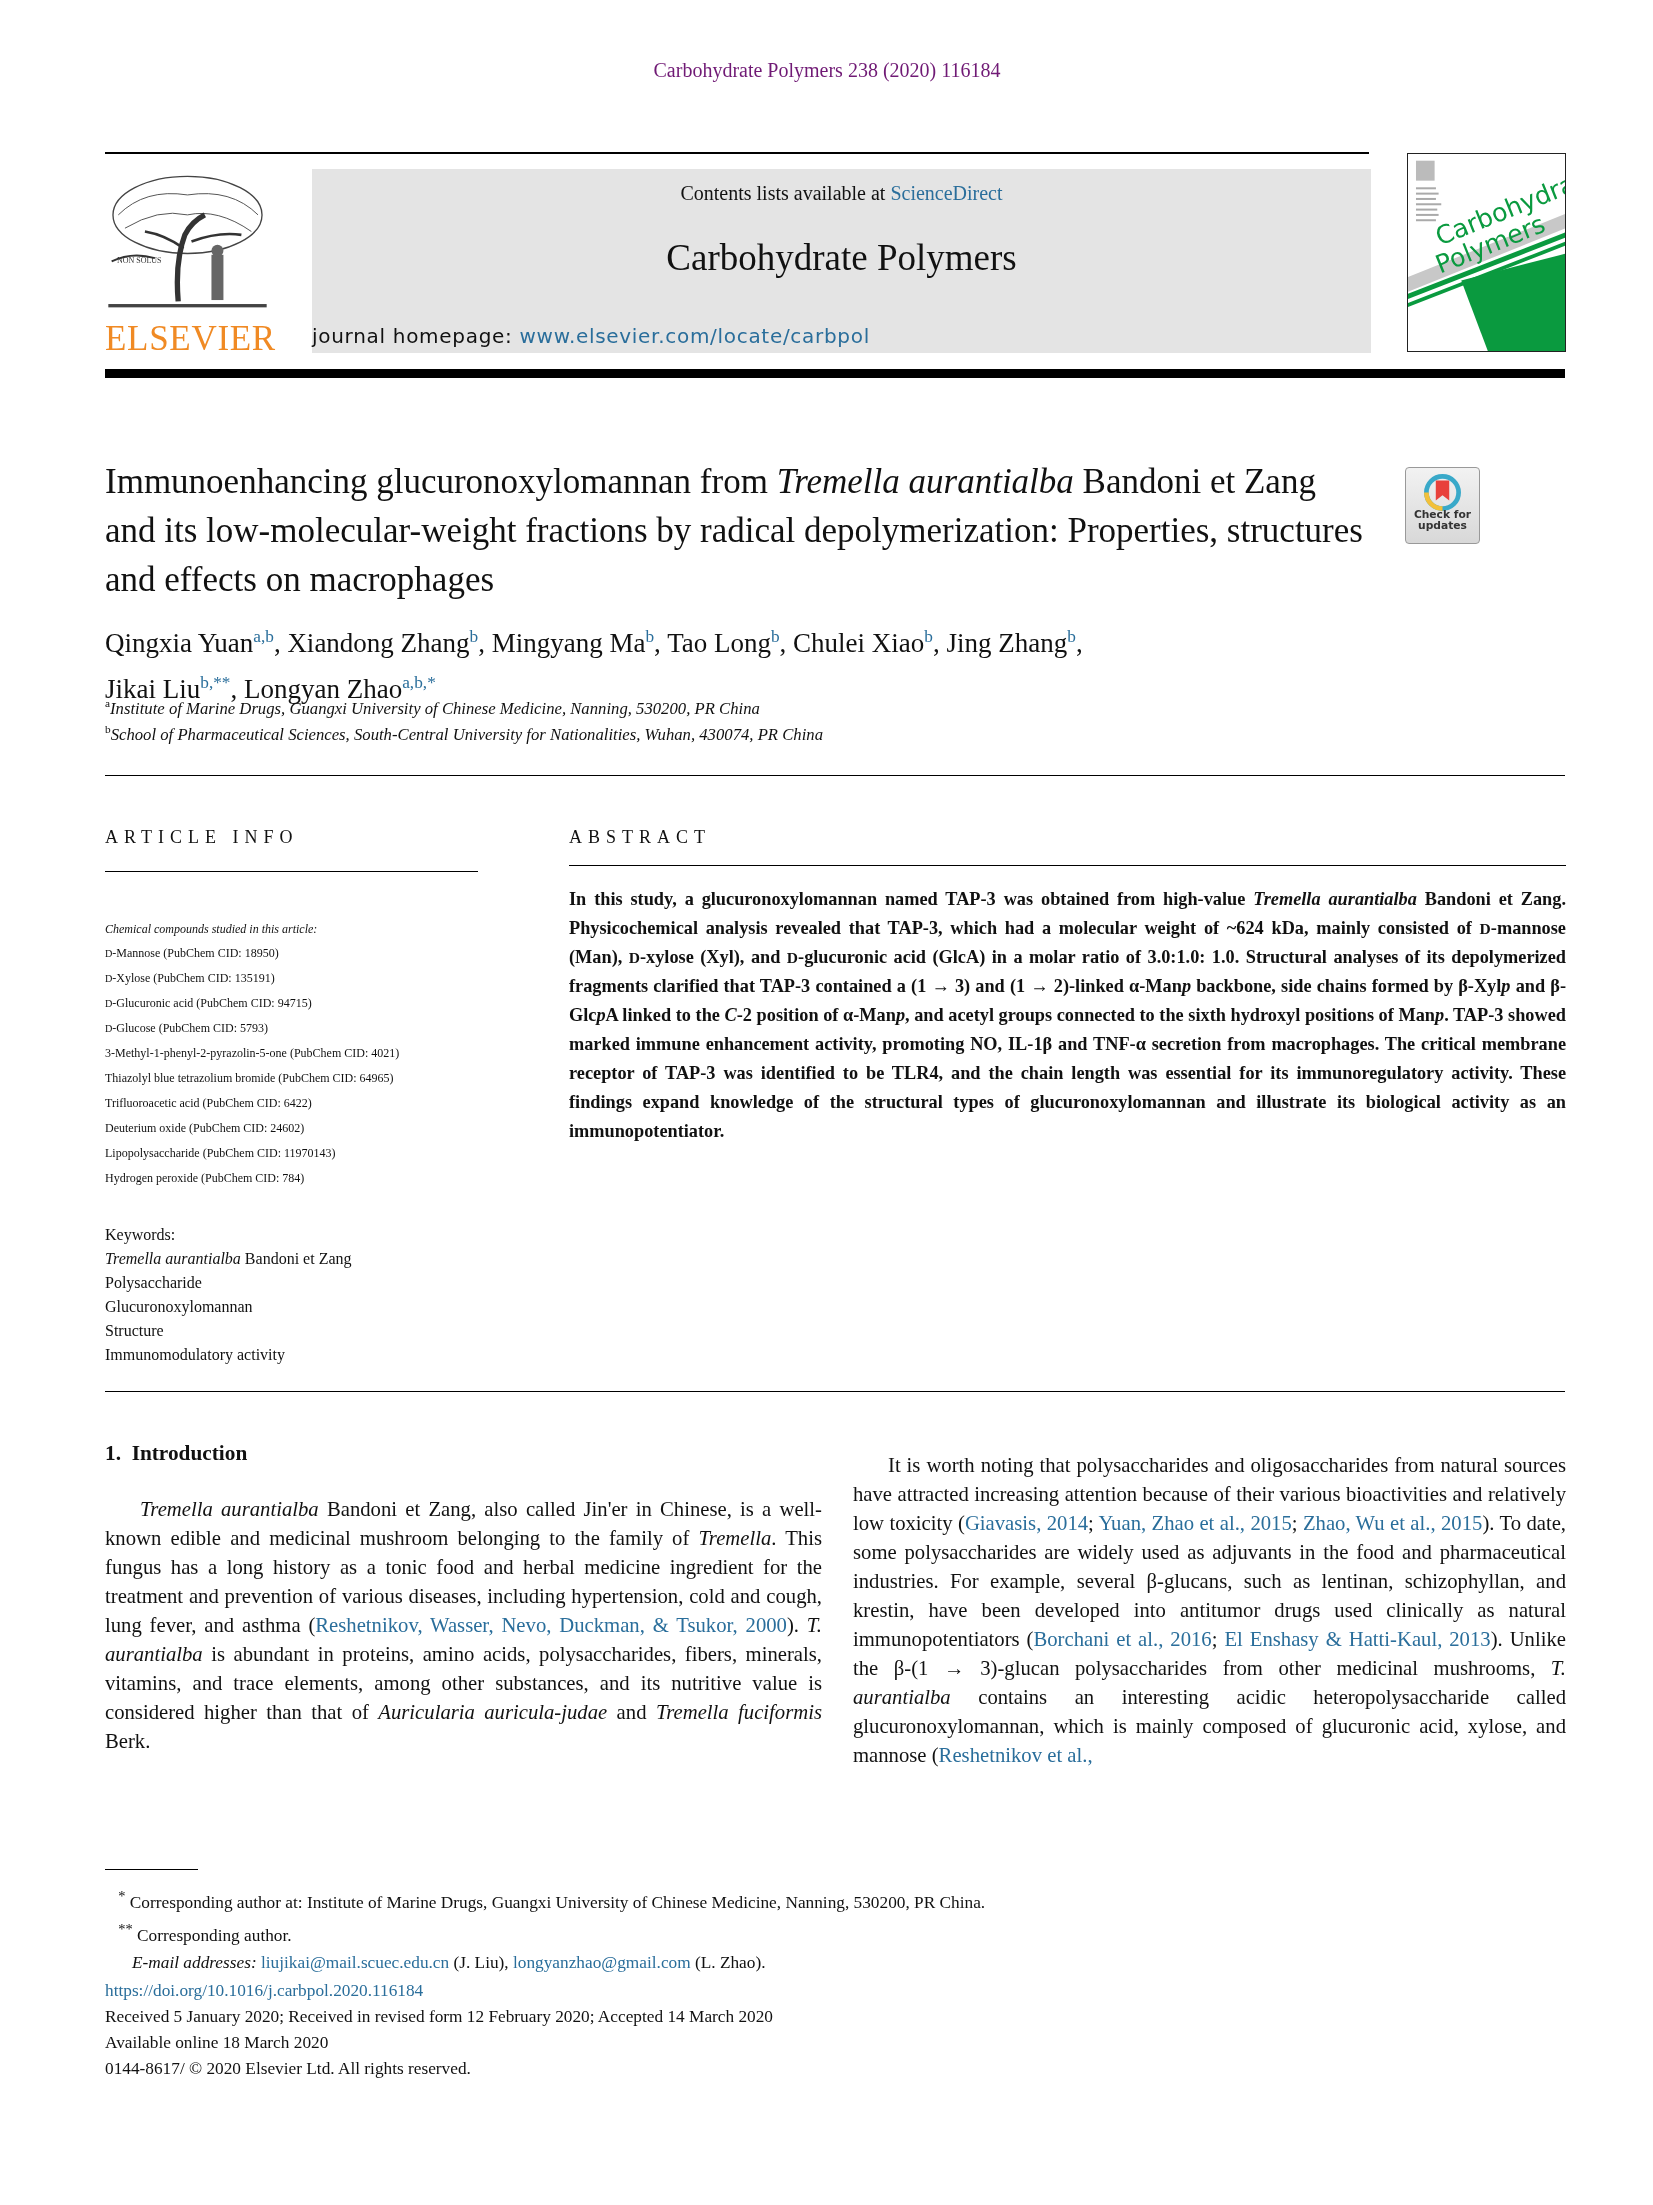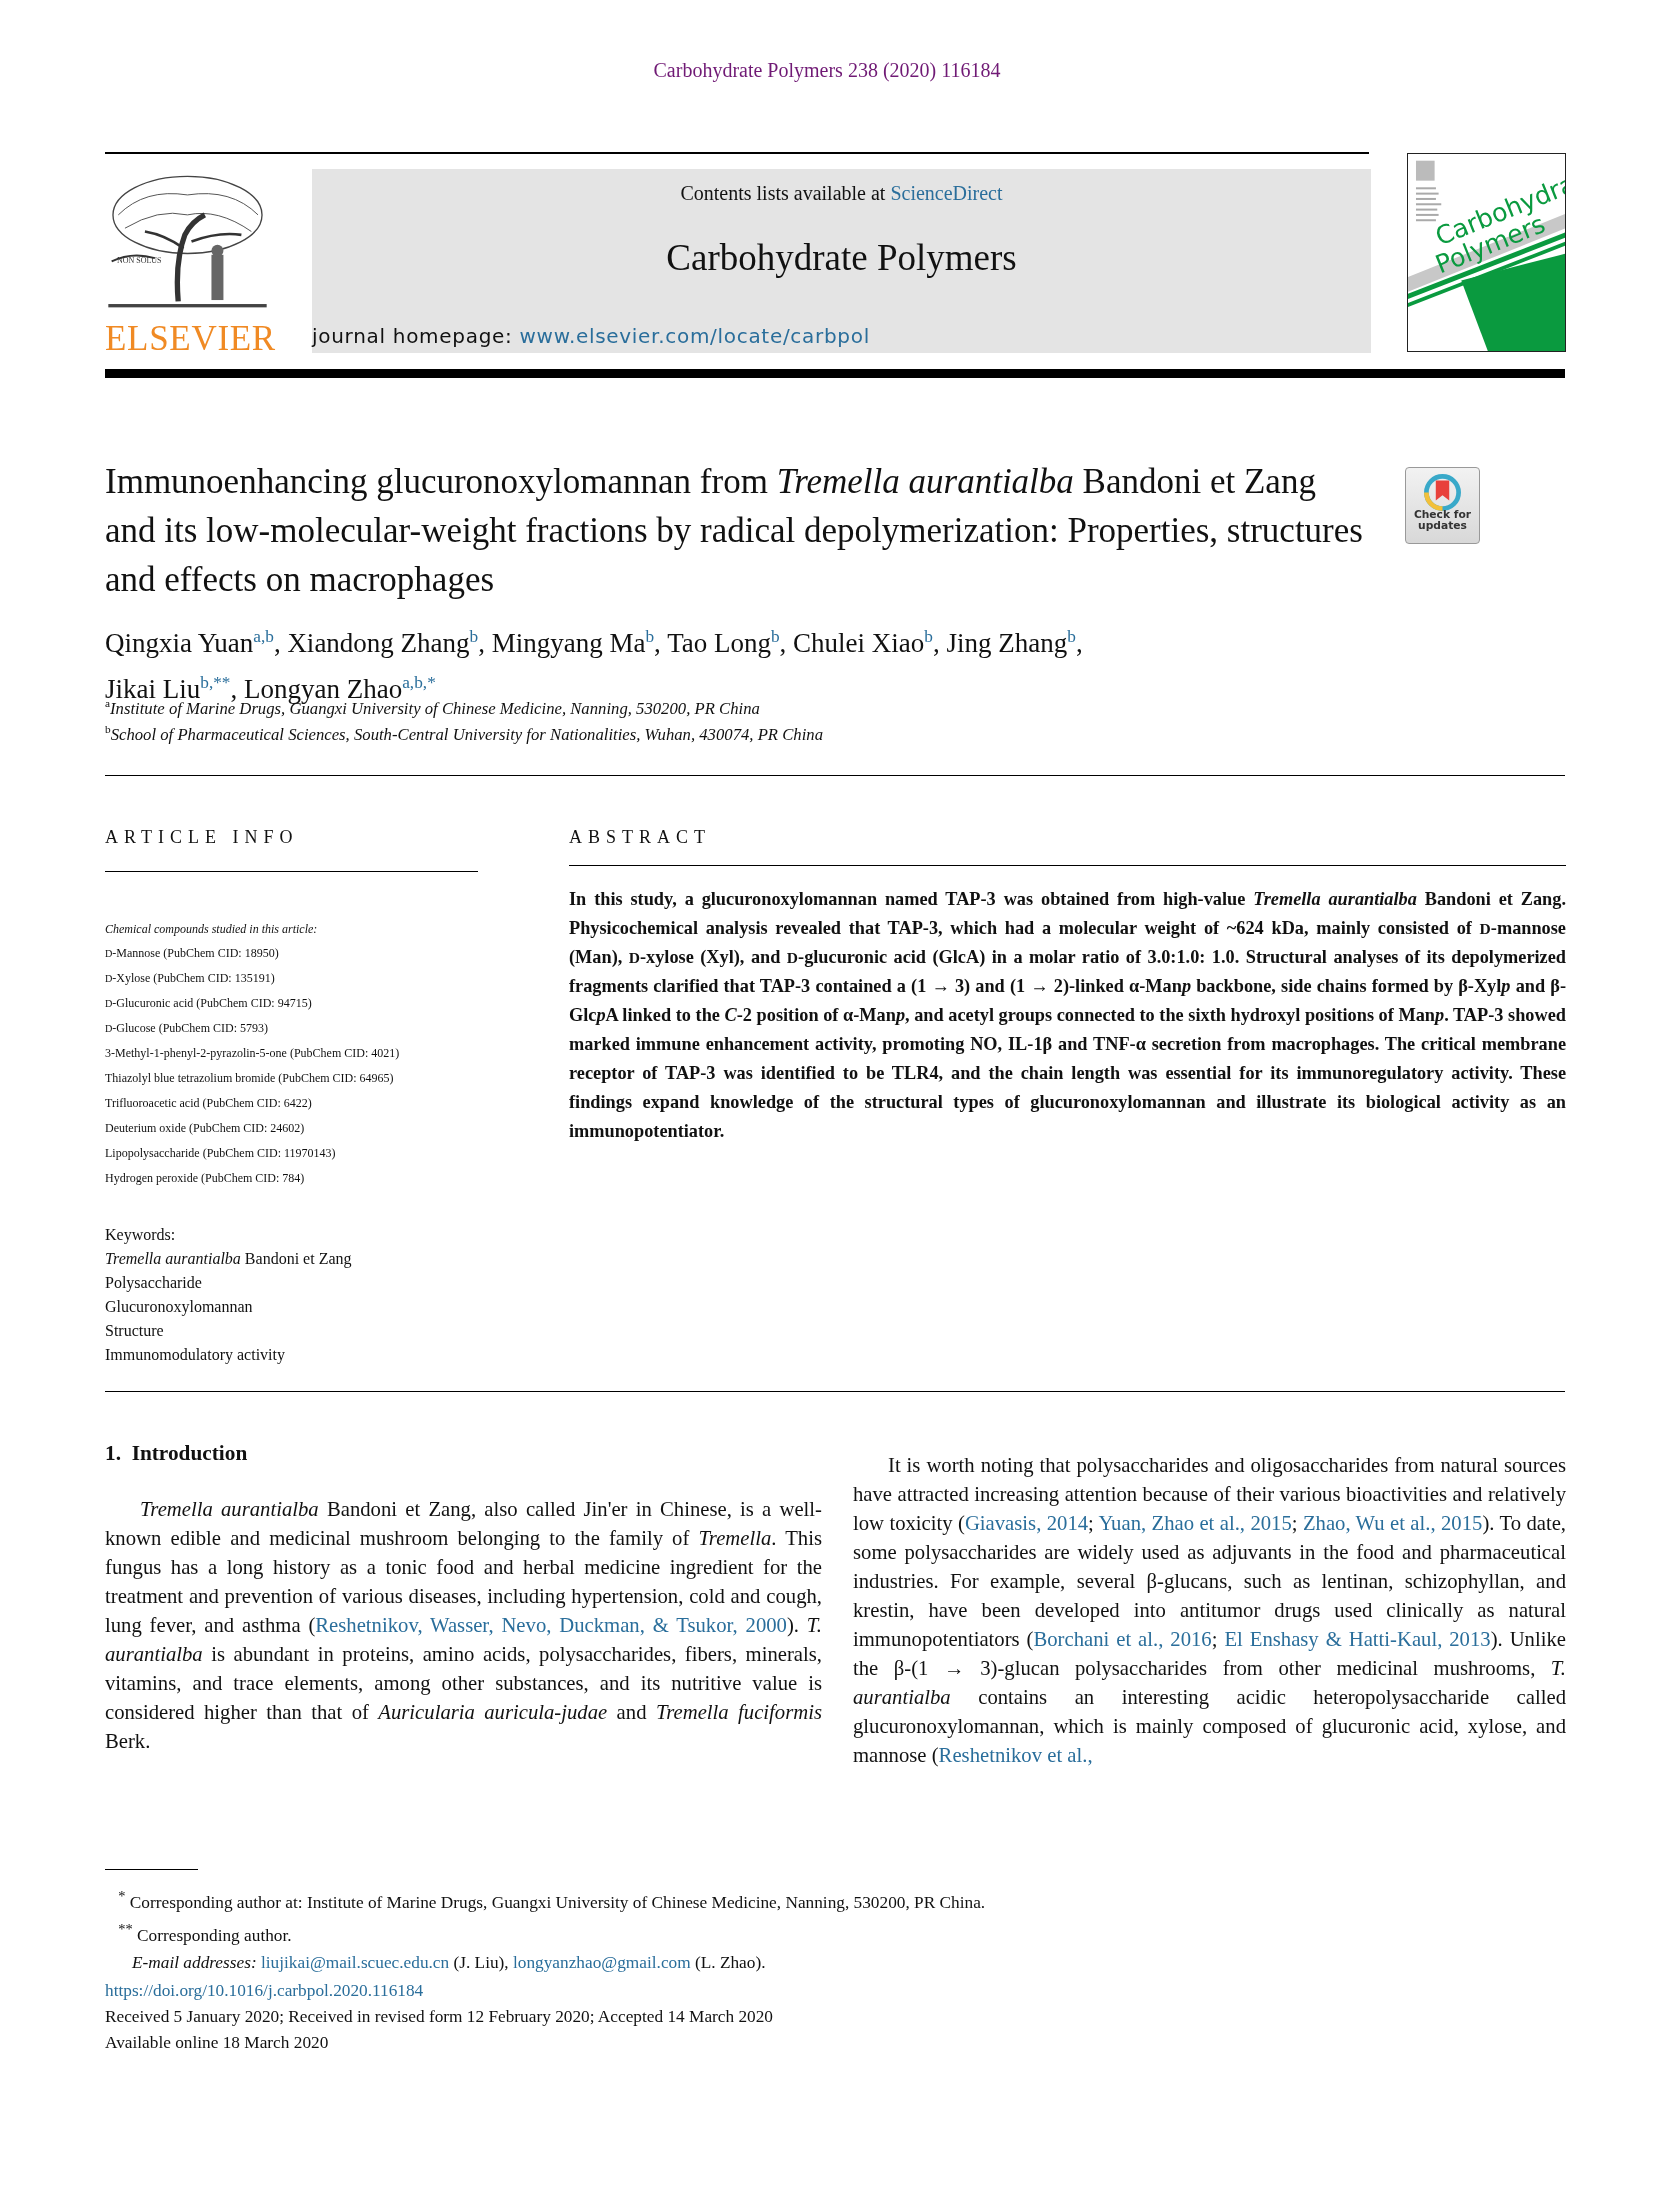--- a/index.html
+++ b/index.html
@@ -174,14 +174,15 @@
 <div class="abs footnotes">
   <div class="fn"><sup>*</sup> <span>Corresponding author at: Institute of Marine Drugs, Guangxi University of Chinese Medicine, Nanning, 530200, PR China.</span></div>
   <div class="fn"><sup>**</sup> <span>Corresponding author.</span></div>
   <div class="fn" style="padding-left:27px"><em>E-mail addresses:</em> <span class="link">liujikai@mail.scuec.edu.cn</span><span> (J. Liu), </span><span class="link">longyanzhao@gmail.com</span><span> (L. Zhao).</span></div>
 </div>
 
 <div class="abs pubinfo">
   <div class="link">https://doi.org/10.1016/j.carbpol.2020.116184</div>
   <div>Received 5 January 2020; Received in revised form 12 February 2020; Accepted 14 March 2020</div>
   <div>Available online 18 March 2020</div>
+  <div>0144-8617/ © 2020 Elsevier Ltd. All rights reserved.</div>
 </div>
 
 
 </body></html>

